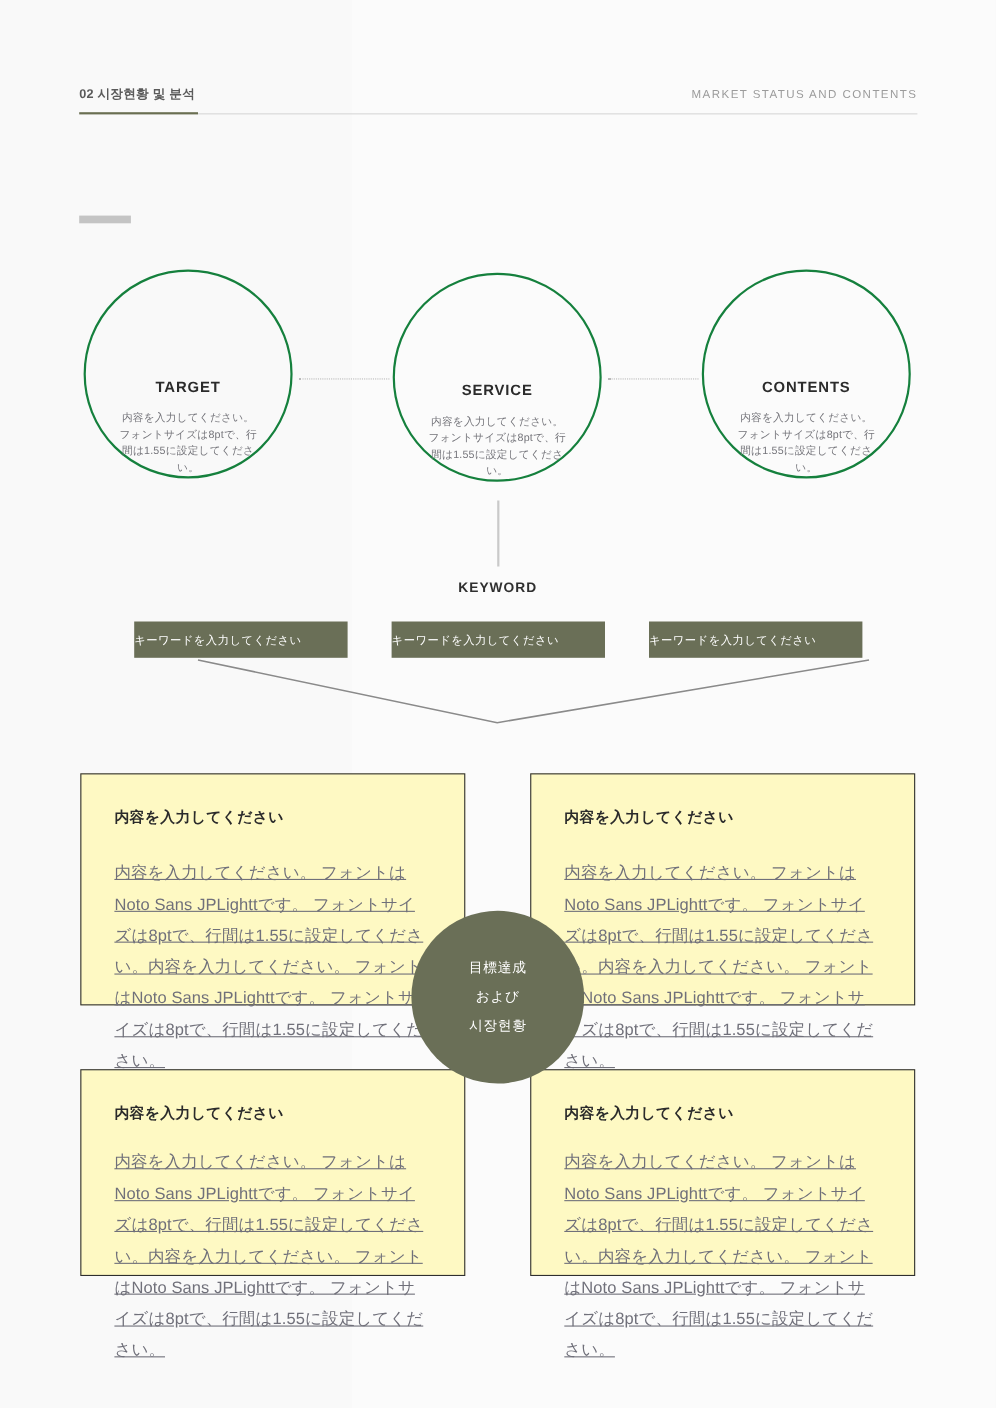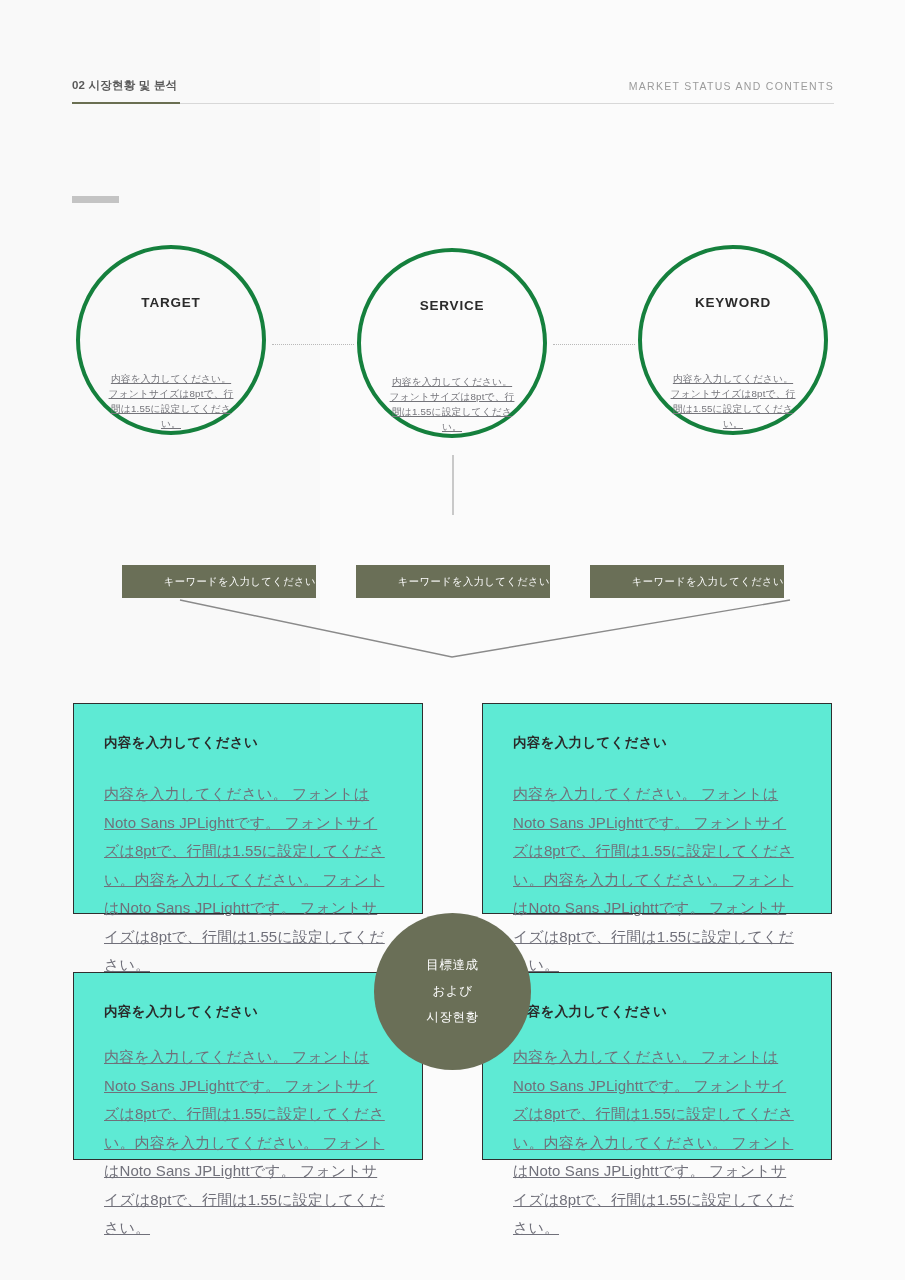--- a/index.html
+++ b/index.html
@@ -100,47 +100,46 @@
   }
 
   
   .circles-row { position: absolute; left: 0; top: 0; width: 905px; height: 1280px; }
 
   .pill-circle {
     position: absolute;
     width: 190px;
     height: 190px;
     border-radius: 50%;
-    border: 4px solid #15803d;
+    border: 2px solid #15803d;
     background: transparent;
     display: flex;
     flex-direction: column;
     align-items: center;
-    justify-content: space-between;
+    justify-content: flex-end;
     padding-top: 46px;
   }
   .pill-circle.c1 { left: 76px; top: 245px; }
   .pill-circle.c2 { left: 357px; top: 248px; }
   .pill-circle.c3 { left: 638px; top: 245px; }
 
   .circle-title {
     font-size: 13.5px;
     font-weight: bold;
     color: #2b2b2b;
     letter-spacing: 0.8px;
   }
   .circle-body {
     margin-top: 14px;
     width: 128px;
     text-align: center;
     font-size: 9.7px;
     line-height: 1.55;
     color: #74747a;
     letter-spacing: 0.2px;
-    text-decoration: underline;
   }
 
   .dot-connector {
     position: absolute;
     top: 344px;
     height: 1px;
     border-top: 1px dotted #b9b9b9;
   }
   .dot-connector.d1 { left: 272px; width: 82px; }
   .dot-connector.d2 { left: 553px; width: 82px; }
@@ -170,40 +169,40 @@
   .kw-chip {
     position: absolute;
     top: 565px;
     height: 33px;
     background: #6a6f57;
     color: #ffffff;
     font-size: 10.3px;
     letter-spacing: 0.4px;
     display: flex;
     align-items: center;
-    justify-content: flex-end;
+    justify-content: flex-start;
   }
   .kw-chip.k1 { left: 122px; width: 194px; }
   .kw-chip.k2 { left: 356px; width: 194px; }
   .kw-chip.k3 { left: 590px; width: 194px; }
 
   
   .chevron-wrap {
     position: absolute;
     left: 0;
     top: 595px;
     width: 905px;
     height: 75px;
   }
 
   
   .card {
     position: absolute;
     border: 1px solid #2f2f2f;
-    background: #5eead4;
+    background: #fef9c3;
     padding: 30px 30px 0 30px;
   }
   .card.tl { left: 73px;  top: 703px;  width: 350px; height: 211px; }
   .card.tr { left: 482px; top: 703px;  width: 350px; height: 211px; }
   .card.bl { left: 73px;  top: 972px;  width: 350px; height: 188px; }
   .card.br { left: 482px; top: 972px;  width: 350px; height: 188px; }
 
   .card-title {
     font-size: 13.5px;
     font-weight: bold;
@@ -218,21 +217,21 @@
     color: #70707a;
     letter-spacing: 0.1px;
     text-decoration: underline;
   }
   .card.bl .card-body, .card.br .card-body { margin-top: 22px; }
 
   
   .hub-circle {
     position: absolute;
     left: 374px;
-    top: 913px;
+    top: 828px;
     width: 157px;
     height: 157px;
     border-radius: 50%;
     background: #6a6f57;
     display: flex;
     flex-direction: column;
     align-items: center;
     justify-content: center;
     gap: 9px;
     z-index: 5;
@@ -267,29 +266,30 @@
       <div class="circle-title">TARGET</div>
       <div class="circle-body">内容を入力してください。 フォントサイズは8ptで、行間は1.55に設定してください。</div>
     </div>
 
     <div class="pill-circle c2">
       <div class="circle-title">SERVICE</div>
       <div class="circle-body">内容を入力してください。 フォントサイズは8ptで、行間は1.55に設定してください。</div>
     </div>
 
     <div class="pill-circle c3">
-      <div class="circle-title">KEYWORD</div>
+      <div class="circle-title">CONTENTS</div>
       <div class="circle-body">内容を入力してください。 フォントサイズは8ptで、行間は1.55に設定してください。</div>
     </div>
 
     <div class="dot-connector d1"></div>
     <div class="dot-connector d2"></div>
   </div>
 
   <div class="keyword-stem"></div>
+  <div class="keyword-label">KEYWORD</div>
 
   <div class="kw-chip k1">
     <span>キーワードを入力してください</span>
   </div>
   <div class="kw-chip k2">
     <span>キーワードを入力してください</span>
   </div>
   <div class="kw-chip k3">
     <span>キーワードを入力してください</span>
   </div>

